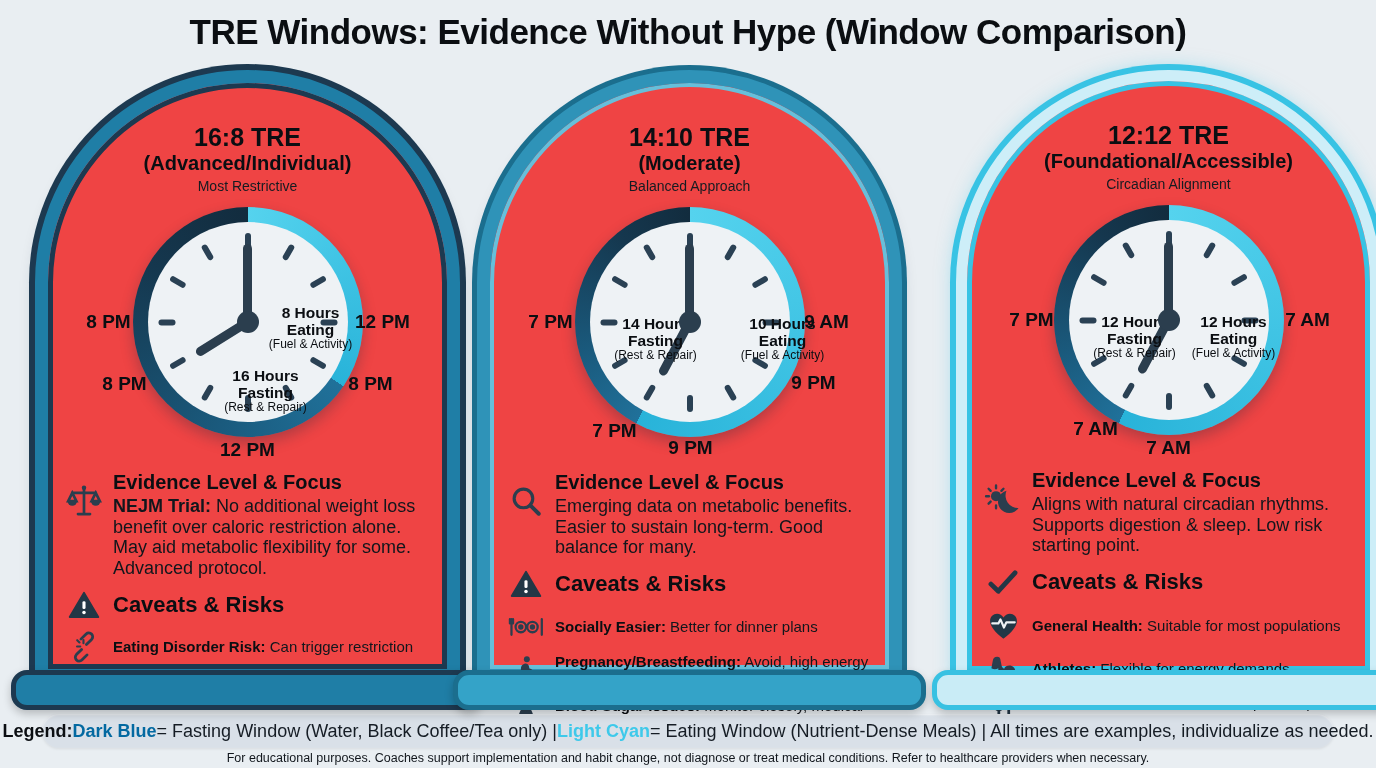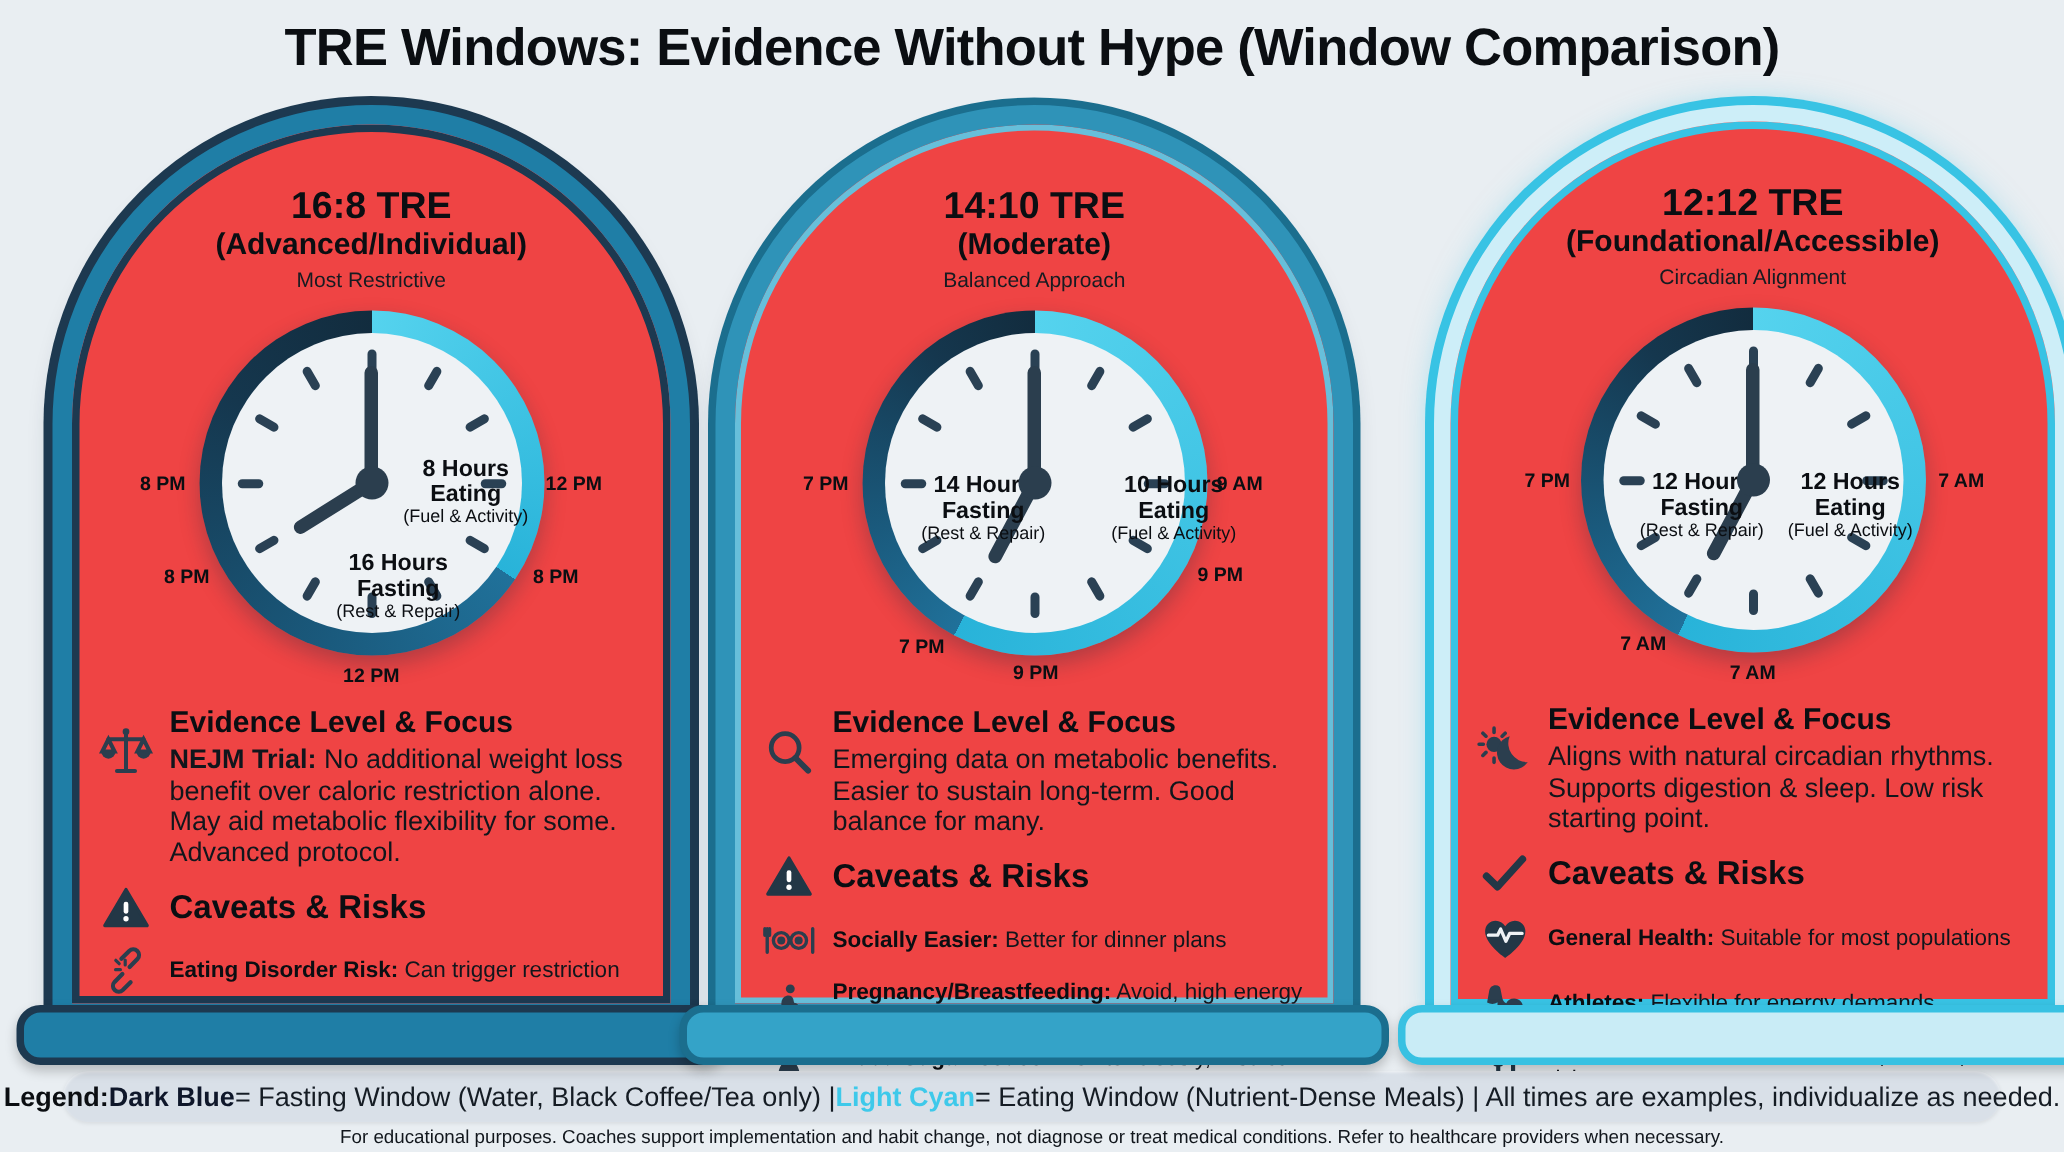--- a/index.html
+++ b/index.html
@@ -37,21 +37,21 @@
         background:#2a4154;border-radius:3px;}
   .hand{position:absolute;left:50%;bottom:50%;width:9px;margin-left:-4.5px;background:#2b3e4e;
         border-radius:5px;transform-origin:50% 100%;z-index:2;}
   .hand.minute{height:78px;} .hand.hour{height:60px;}
   .dot{position:absolute;left:50%;top:50%;width:22px;height:22px;margin:-11px 0 0 -11px;
        border-radius:50%;background:#2b3e4e;z-index:4;}
   .ctext{position:absolute;transform:translate(-50%,-50%);text-align:center;z-index:3;
          white-space:nowrap;color:#0b0e12;}
   .ctext .l{font-size:15.5px;font-weight:bold;line-height:1.1;}
   .ctext .s{font-size:12px;line-height:1.15;}
-  .tl{position:absolute;transform:translate(-50%,-50%);font-size:13px;font-weight:bold;
+  .tl{position:absolute;transform:translate(-50%,-50%);font-size:19px;font-weight:bold;
       white-space:nowrap;color:#0b0e12;z-index:5;}
   .c1 .txt-eating{left:163px;top:106px;} .c1 .txt-fasting{left:118px;top:169px;}
   .c2 .txt-fasting{left:66px;top:117px;} .c2 .txt-eating{left:165px;top:117px;margin-left:28px;}
   .c3 .txt-fasting{left:66px;top:117px;} .c3 .txt-eating{left:165px;top:117px;}
   .c1 .tl-left{left:-24px;top:115px;}  .c1 .tl-right{left:250px;top:115px;}
   .c1 .tl-ll{left:-8px;top:177px;}     .c1 .tl-lr{left:238px;top:177px;}   .c1 .tl-b{left:115px;top:243px;}
   .c2 .tl-left{left:-24px;top:115px;}  .c2 .tl-right{left:252px;top:115px;}
   .c2 .tl-ll{left:40px;top:224px;}     .c2 .tl-lr{left:239px;top:176px;}   .c2 .tl-b{left:116px;top:241px;}
   .c3 .tl-left{left:-22px;top:115px;}  .c3 .tl-right{left:254px;top:115px;}
   .c3 .tl-ll{left:42px;top:224px;}     .c3 .tl-b{left:115px;top:243px;}
@@ -67,21 +67,21 @@
   .cav-h{font-size:22px;font-weight:bold;color:#0b0e12;}
   .risk{font-size:15px;line-height:1.15;color:#11161c;}
   .risk b{color:#0b0e12;}
 
   
   .legend{position:absolute;left:42px;right:42px;top:714px;height:34px;background:#d9e0e8;
           border-radius:17px;display:flex;align-items:center;justify-content:center;
           font-size:18px;color:#151c24;white-space:nowrap;
           box-shadow:inset 0 1px 2px rgba(255,255,255,.6),0 1px 3px rgba(0,0,0,.08);}
   .legend b{color:#0b0e12;}
-  .legend .dark{font-weight:bold;color:#0f172a;}
+  .legend .dark{font-weight:bold;color:#0369a1;}
   .legend .cyan{font-weight:bold;color:#3ec9ea;}
   .footer{position:absolute;top:751px;left:0;right:0;text-align:center;font-size:12.5px;color:#11161c;}
   svg{display:block;}
 </style>
 </head>
 <body>
 
 <div class="stage">
   <div class="main-title">TRE Windows: Evidence Without Hype (Window Comparison)</div>
 

